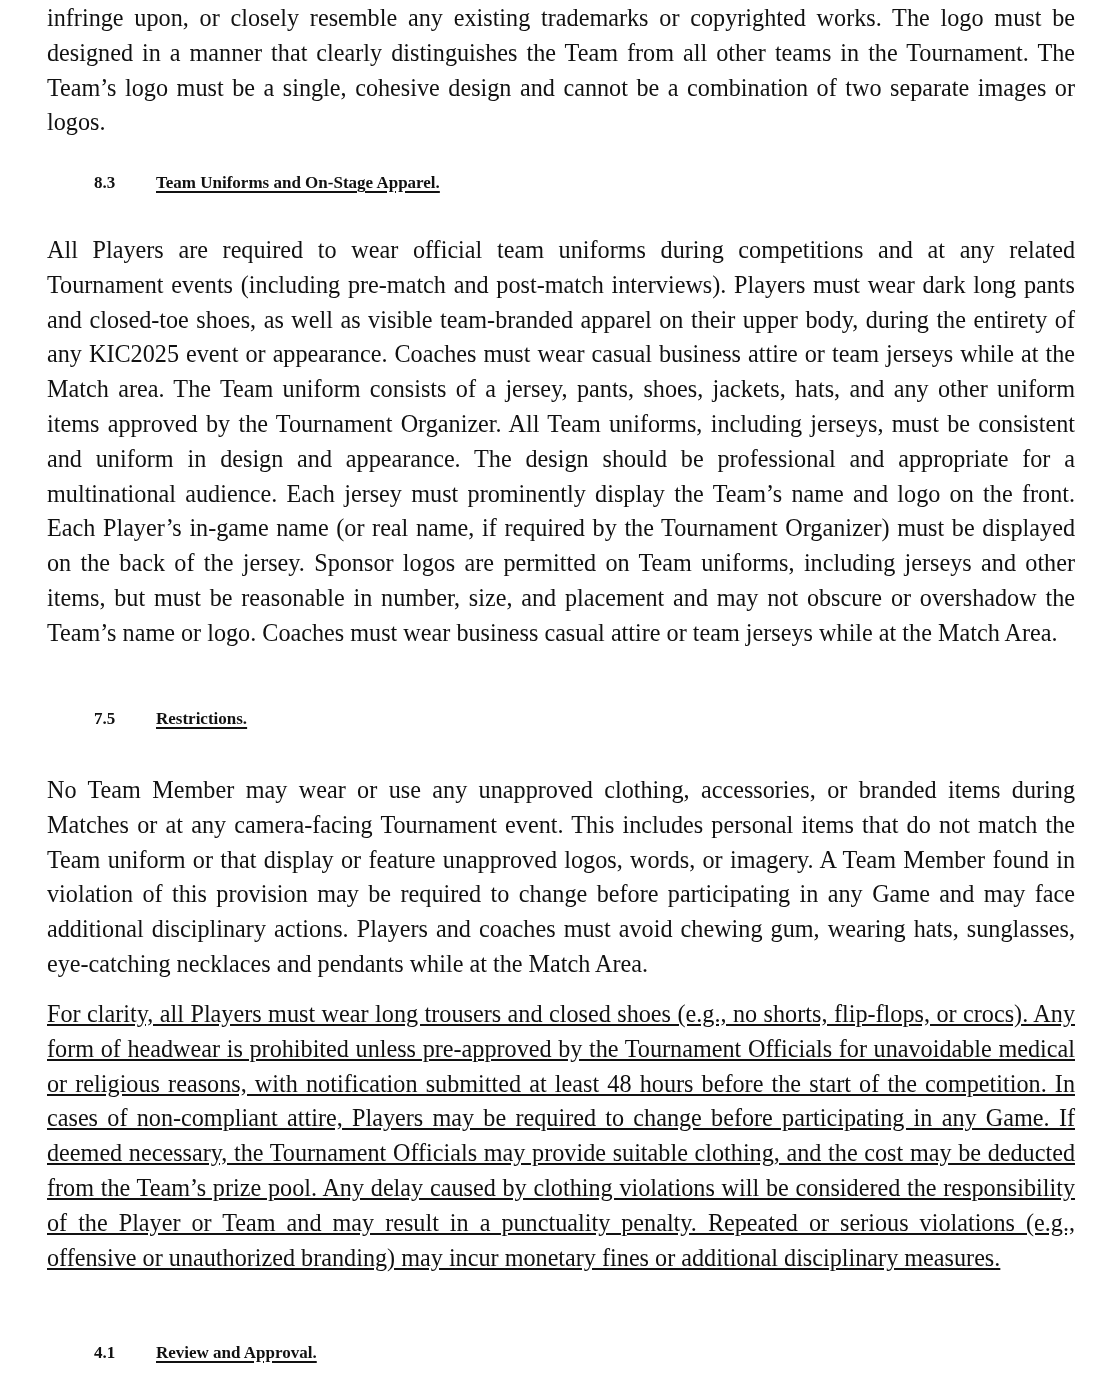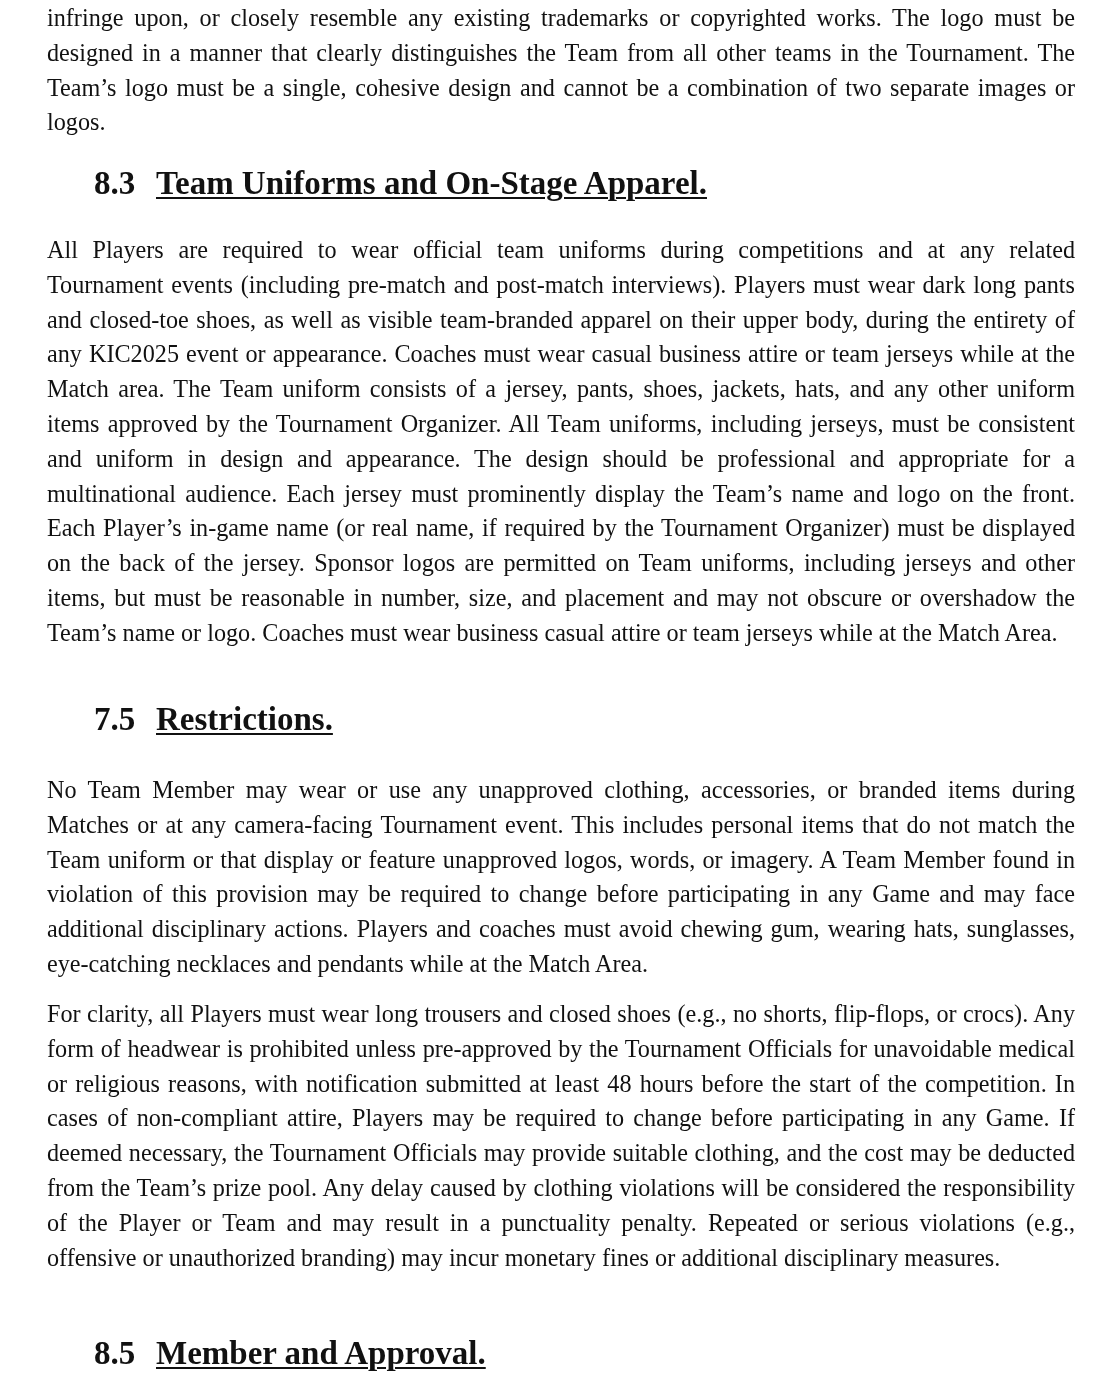--- a/index.html
+++ b/index.html
@@ -1,43 +1,43 @@
 <!DOCTYPE html>
 <html><head>
 <meta charset="utf-8">
 <style>
   html, body { margin:0; padding:0; background:#ffffff; }
   body { width:1120px; height:1380px; overflow:hidden; position:relative;
          font-family:"Liberation Serif", "DejaVu Serif", serif; color:#111; }
   .page { position:absolute; left:46px; top:0; width:1030px; }
   .para { font-size:24.2px; line-height:34.8px; text-align:justify; margin:1px; }
   .p1 { position:absolute; top:0; }
-  .h { position:absolute; left:48px; font-weight:bold; font-size:33px; line-height:30px; white-space:nowrap; }
+  .h { position:absolute; left:48px; font-weight:bold; font-size:17px; line-height:30px; white-space:nowrap; }
   .h .num { display:inline-block; width:62px; }
   .h .title { text-decoration:underline; text-underline-offset:3px; text-decoration-thickness:2px; }
   .h83 { top:168px; }
   .p2 { position:absolute; top:232px; }
   .h84 { top:704px; }
   .p3 { position:absolute; top:772px; }
-  .p4 { position:absolute; top:996px; }
+  .p4 { position:absolute; top:996px;text-decoration:underline; }
   .h85 { top:1338px; }
 </style>
 </head>
 <body>
 
 <div class="page">
   <p class="para p1">infringe upon, or closely resemble any existing trademarks or copyrighted works. The logo must be designed in a manner that clearly distinguishes the Team from all other teams in the Tournament. The Team’s logo must be a single, cohesive design and cannot be a combination of two separate images or logos.</p>
 
   <div class="h h83">
     <span class="num">8.3</span><span class="title">Team Uniforms and On-Stage Apparel.</span>
   </div>
   <p class="para p2">All Players are required to wear official team uniforms during competitions and at any related Tournament events (including pre-match and post-match interviews). Players must wear dark long pants and closed-toe shoes, as well as visible team-branded apparel on their upper body, during the entirety of any KIC2025 event or appearance. Coaches must wear casual business attire or team jerseys while at the Match area. The Team uniform consists of a jersey, pants, shoes, jackets, hats, and any other uniform items approved by the Tournament Organizer. All Team uniforms, including jerseys, must be consistent and uniform in design and appearance.  The design should be professional and appropriate for a multinational audience. Each jersey must prominently display the Team’s name and logo on the front.  Each Player’s in-game name (or real name, if required by the Tournament Organizer) must be displayed on the back of the jersey.  Sponsor logos are permitted on Team uniforms, including jerseys and other items, but must be reasonable in number, size, and placement and may not obscure or overshadow the Team’s name or logo. Coaches must wear business casual attire or team jerseys while at the Match Area.</p>
 
   <div class="h h84">
     <span class="num">7.5</span><span class="title">Restrictions.</span>
   </div>
   <p class="para p3">No Team Member may wear or use any unapproved clothing, accessories, or branded items during Matches or at any camera-facing Tournament event.  This includes personal items that do not match the Team uniform or that display or feature unapproved logos, words, or imagery. A Team Member found in violation of this provision may be required to change before participating in any Game and may face additional disciplinary actions.  Players and coaches must avoid chewing gum, wearing hats, sunglasses, eye-catching necklaces and pendants while at the Match Area.</p>
   <p class="para p4">For clarity, all Players must wear long trousers and closed shoes (e.g., no shorts, flip-flops, or crocs). Any form of headwear is prohibited unless pre-approved by the Tournament Officials for unavoidable medical or religious reasons, with notification submitted at least 48 hours before the start of the competition. In cases of non-compliant attire, Players may be required to change before participating in any Game. If deemed necessary, the Tournament Officials may provide suitable clothing, and the cost may be deducted from the Team’s prize pool. Any delay caused by clothing violations will be considered the responsibility of the Player or Team and may result in a punctuality penalty. Repeated or serious violations (e.g., offensive or unauthorized branding) may incur monetary fines or additional disciplinary measures.</p>
 
   <div class="h h85">
-    <span class="num">8.5</span><span class="title">Member and Approval.</span>
+    <span class="num">4.1</span><span class="title">Review and Approval.</span>
   </div>
 </div>
 
 </body></html>

